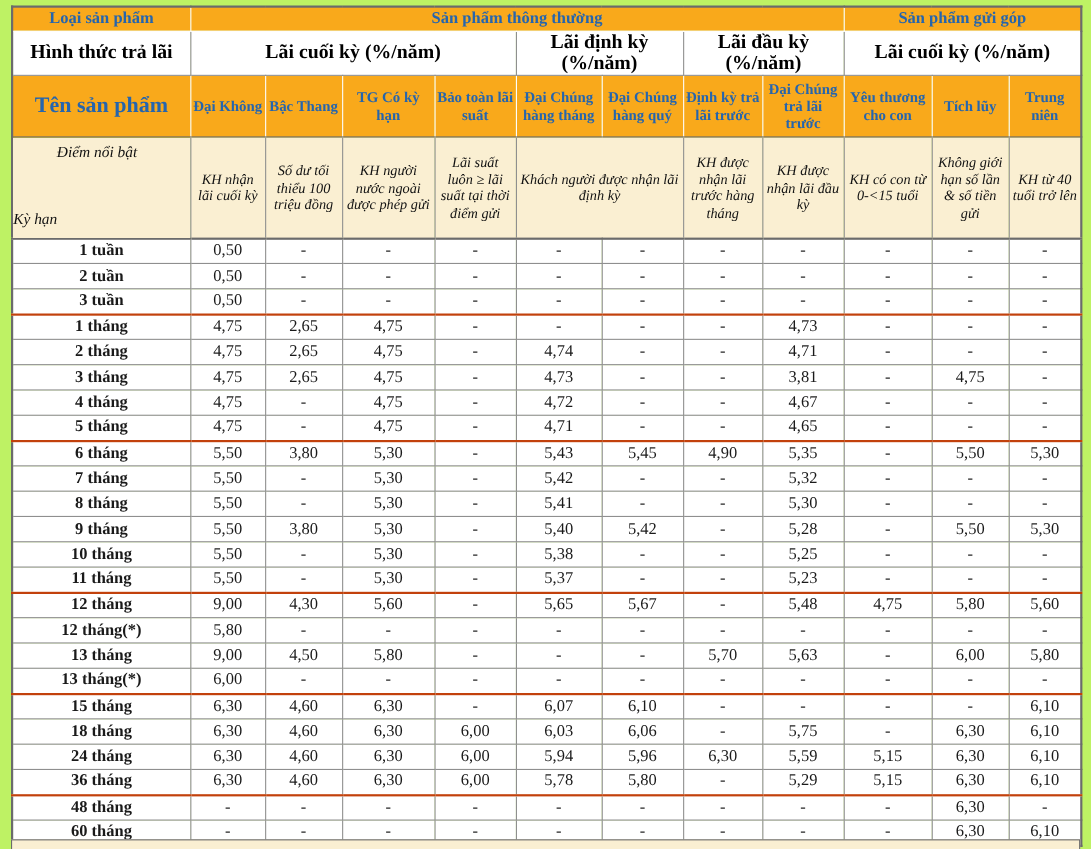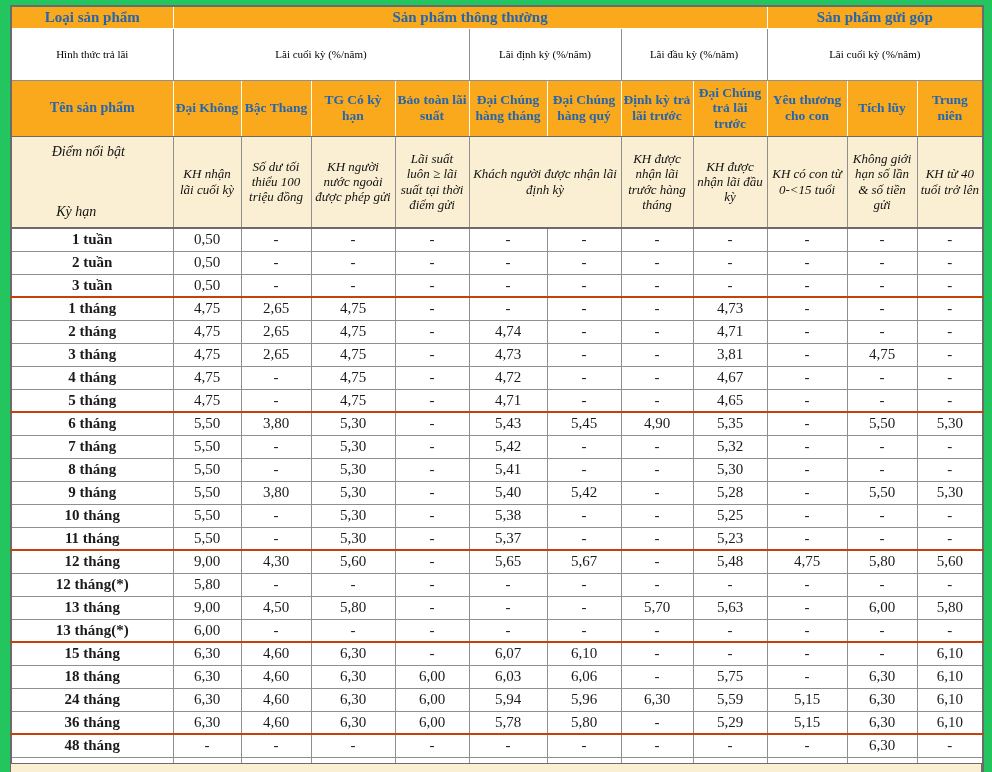--- a/index.html
+++ b/index.html
@@ -2,48 +2,48 @@
 <html><head>
 <meta charset="utf-8">
 <style>
   * { margin: 0; padding: 0; box-sizing: border-box; }
   html, body { background: #ffffff; }
   body {
     width: 992px; height: 772px; overflow: hidden;
     font-family: "Liberation Serif", "DejaVu Serif", serif;
     color: #1a1a1a;
   }
-  .page { position: relative; width: 992px; height: 772px; background: #22c55e; }
+  .page { position: relative; width: 992px; height: 772px; background: #bef264; }
   .rate-table {
     position: absolute; left: 10px; top: 5px; width: 972px;
     border-collapse: collapse; table-layout: fixed;
     border: 2px solid #6b6b6b;
   }
   td, th { border: 1px solid #8f8f8f; text-align: center; vertical-align: middle; font-weight: normal; }
 
   
   .amber { background: #F9A91B; color: #2565AE; font-weight: bold; }
   .amber-cell { border-color: #fdfdfd #fdfdfd #6b6b6b #fdfdfd; }
   tr.type-row td { height: 22px; font-size: 15px; }
   tr.type-row .amber { border-color: #fdfdfd; }
-  tr.pay-row td { height: 52px; font-size: 11px; font-weight: normal; background: #fff; color: #000; line-height: 1.1; }
+  tr.pay-row td { height: 35px; font-size: 18px; font-weight: bold; background: #fff; color: #000; line-height: 1.1; }
   tr.prod-row td { height: 56px; font-size: 13.5px; line-height: 1.15; padding: 2px; }
   tr.desc-row td {
     height: 92px; background: #FAEFD2; font-style: italic; font-size: 13px;
     line-height: 1.18; color: #111; padding: 2px 3px; border-bottom: 2px solid #6b6b6b;
   }
   
   .diag-cell {
     position: relative; background: #FAEFD2; padding: 0;
     background-image: linear-gradient(to bottom right,
       transparent calc(50% - 1px), #40301c calc(50% - 1px),
       #40301c calc(50% + 1px), transparent calc(50% + 1px));
   }
   .diag-top { position: absolute; top: 7px; left: 0; right: 8px; text-align: center; font-style: italic; font-size: 14px; }
-  .diag-bottom { position: absolute; bottom: 6px; left: 0; right: 32px; text-align: center; font-style: italic; font-size: 14px; }
+  .diag-bottom { position: absolute; bottom: 6px; left: 0; right: 32px; text-align: left; font-style: italic; font-size: 14px; }
 
   
   tr.data-row td { height: 23px; font-size: 15px; background: #fff; }
   tr.data-row td.period { font-weight: bold; }
   tr.group-start td { border-top: 2px solid #c2410c; }
 
   .footer-strip {
     position: absolute; left: 10px; top: 763px; width: 972px; height: 12px;
     background: #FAEFD2; border: 1px solid #6b6b6b;
   }
@@ -74,21 +74,21 @@
         <td class="amber" colspan="3">Sản phẩm gửi góp</td>
       </tr>
       <tr class="pay-row">
         <td>Hình thức trả lãi</td>
         <td colspan="4">Lãi cuối kỳ (%/năm)</td>
         <td colspan="2">Lãi định kỳ (%/năm)</td>
         <td colspan="2">Lãi đầu kỳ (%/năm)</td>
         <td colspan="3">Lãi cuối kỳ (%/năm)</td>
       </tr>
       <tr class="prod-row">
-        <td class="amber amber-cell" style="font-size:14px">Tên sản phẩm</td>
+        <td class="amber amber-cell" style="font-size:20px">Tên sản phẩm</td>
         <td class="amber amber-cell">Đại Không</td>
         <td class="amber amber-cell">Bậc Thang</td>
         <td class="amber amber-cell">TG Có kỳ hạn</td>
         <td class="amber amber-cell">Bảo toàn lãi suất</td>
         <td class="amber amber-cell">Đại Chúng hàng tháng</td>
         <td class="amber amber-cell">Đại Chúng hàng quý</td>
         <td class="amber amber-cell">Định kỳ trả lãi trước</td>
         <td class="amber amber-cell">Đại Chúng trả lãi trước</td>
         <td class="amber amber-cell">Yêu thương cho con</td>
         <td class="amber amber-cell">Tích lũy</td>

